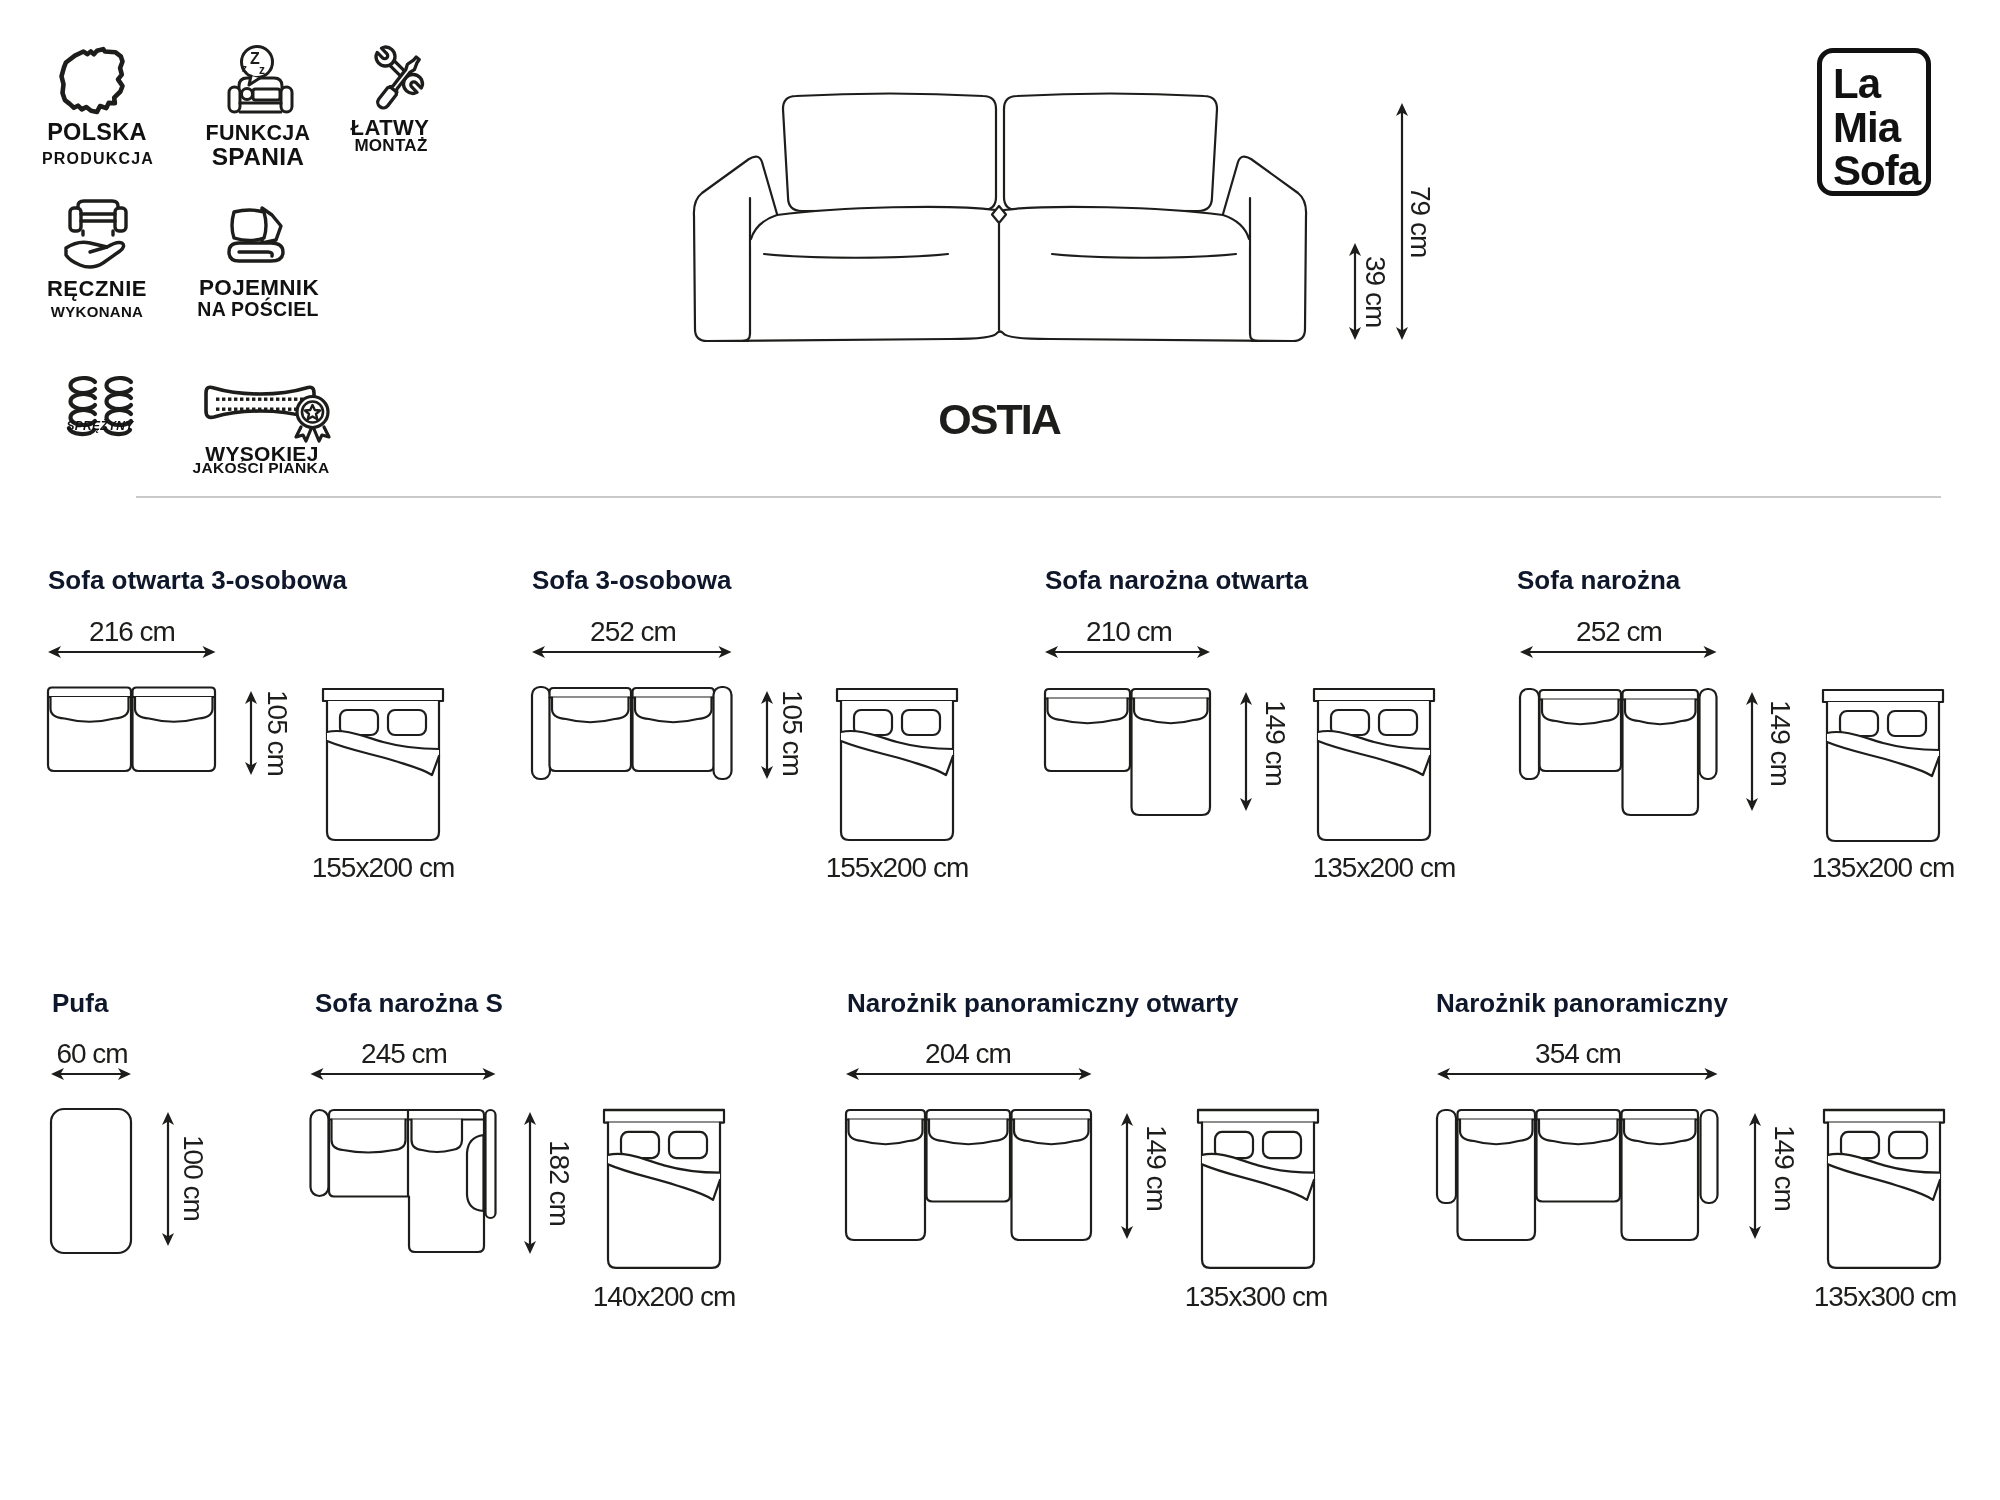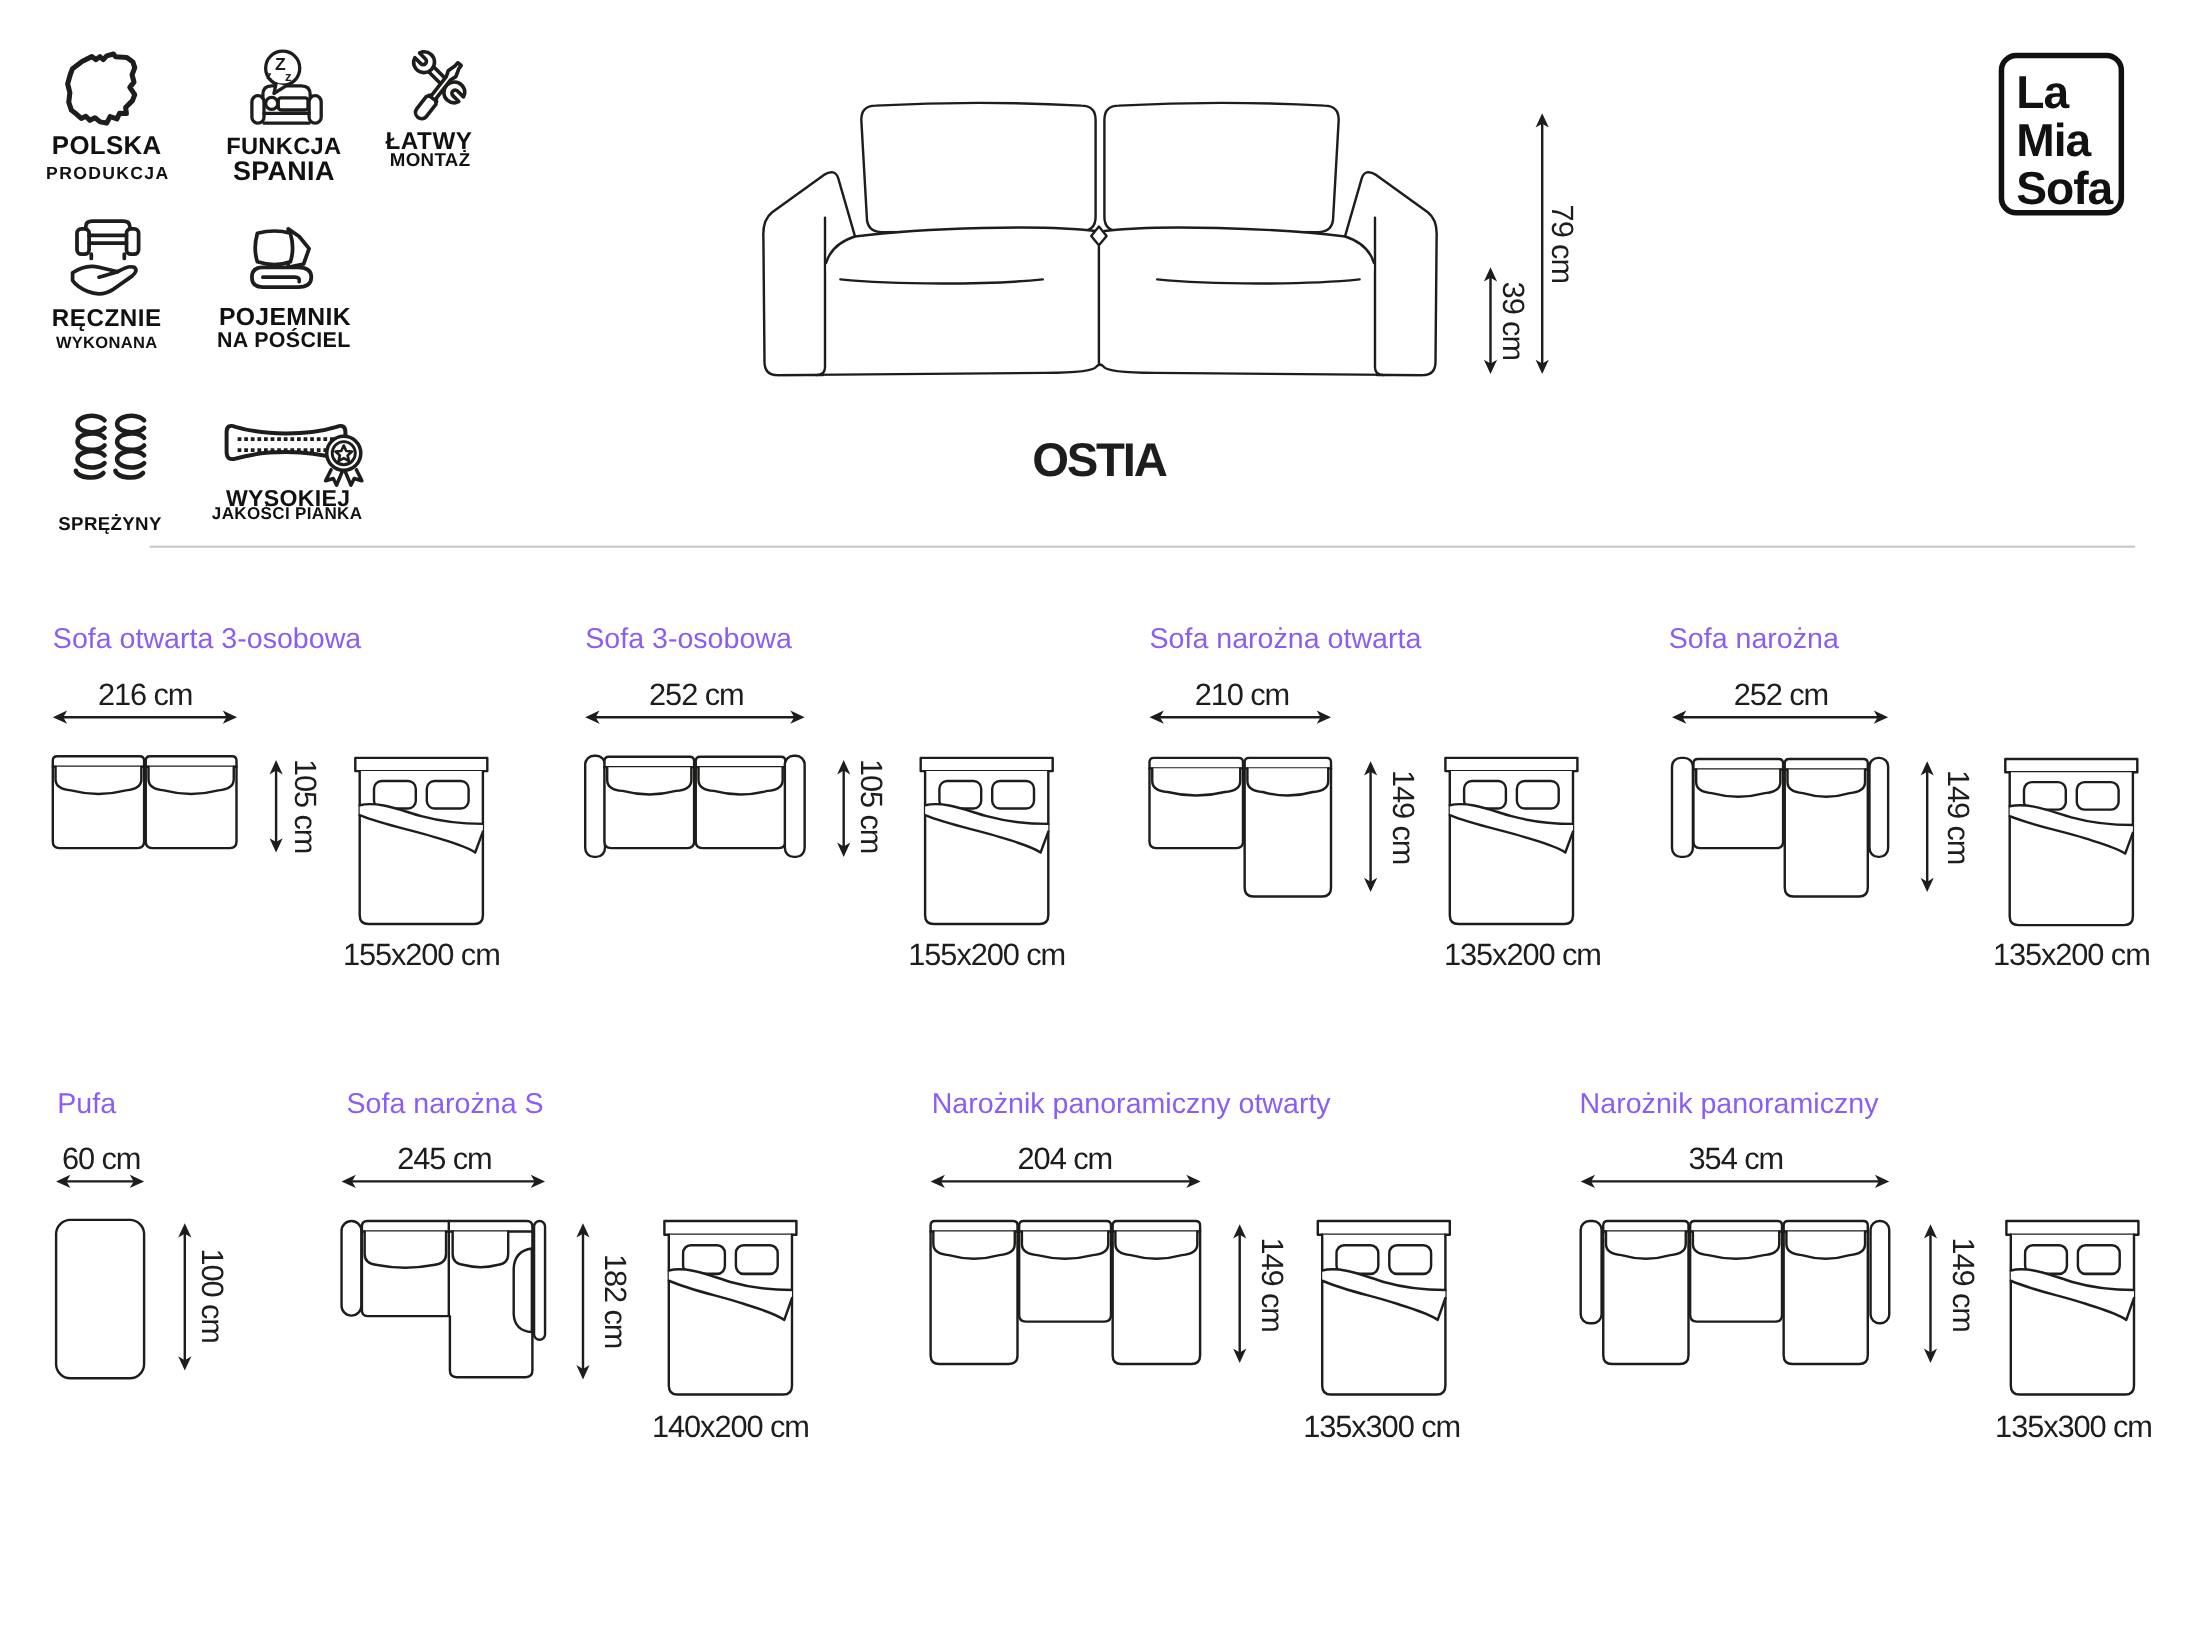--- a/index.html
+++ b/index.html
@@ -1,21 +1,21 @@
 <!DOCTYPE html>
 <html><head>
 <meta charset="utf-8">
 <style>
 html,body{margin:0;padding:0;background:#fff;}
 #page{position:relative;width:2000px;height:1500px;background:#fff;overflow:hidden;font-family:"Liberation Sans",sans-serif;}
 .t{position:absolute;white-space:nowrap;line-height:1;color:#1d1d1b;}
 .dim{font-size:28px;font-weight:400;letter-spacing:-1px;}
 .ctr{transform:translateX(-50%);}
 .rot{transform:rotate(90deg);transform-origin:0 0;}
-.hd{font-size:26px;font-weight:400;color:#8b5cf6;letter-spacing:0px;}
+.hd{font-size:26px;font-weight:700;color:#0f172a;letter-spacing:0px;}
 .ic{position:absolute;white-space:nowrap;line-height:1;color:#111;font-weight:700;text-align:center;transform:translateX(-50%);}
 </style>
 </head>
 <body>
 <div id="page">
 
 <div style="position:absolute;left:136px;top:496px;width:1805px;height:1.6px;background:#c9c9c9;"></div>
 <svg style="position:absolute;left:0;top:0" width="2000" height="1500" viewBox="0 0 2000 1500" fill="none" stroke="#1d1d1b" stroke-width="2.2" stroke-linecap="round" stroke-linejoin="round">
 <defs>
 <g id="bed">
@@ -407,21 +407,21 @@
 <div class="ic" style="left:391px;top:136.6px;font-size:17px;letter-spacing:0.3px;">MONTAŻ</div>
 
 <div class="ic" style="left:97px;top:278.0px;font-size:22px;letter-spacing:0.5px;">RĘCZNIE</div>
 
 <div class="ic" style="left:97px;top:303.5px;font-size:15px;letter-spacing:0.3px;">WYKONANA</div>
 
 <div class="ic" style="left:259px;top:276.5px;font-size:22.5px;letter-spacing:0.3px;">POJEMNIK</div>
 
 <div class="ic" style="left:258px;top:300.0px;font-size:19.5px;letter-spacing:0.3px;">NA POŚCIEL</div>
 
-<div class="ic" style="left:100px;top:468px;font-size:17px;letter-spacing:0.3px;">SPRĘŻYNY</div>
+<div class="ic" style="left:100px;top:420px;font-size:12px;letter-spacing:0.3px;font-style:italic;">SPRĘŻYNY</div>
 
 <div class="ic" style="left:262px;top:442.5px;font-size:21px;letter-spacing:0.3px;">WYSOKIEJ</div>
 
 <div class="ic" style="left:261px;top:459.7px;font-size:15.5px;letter-spacing:0.3px;">JAKOŚCI PIANKA</div>
 
 <div class="t hd" style="left:48px;top:567px;">Sofa otwarta 3-osobowa</div>
 
 <div class="t hd" style="left:532px;top:567px;">Sofa 3-osobowa</div>
 
 <div class="t hd" style="left:1045px;top:567px;">Sofa narożna otwarta</div>

